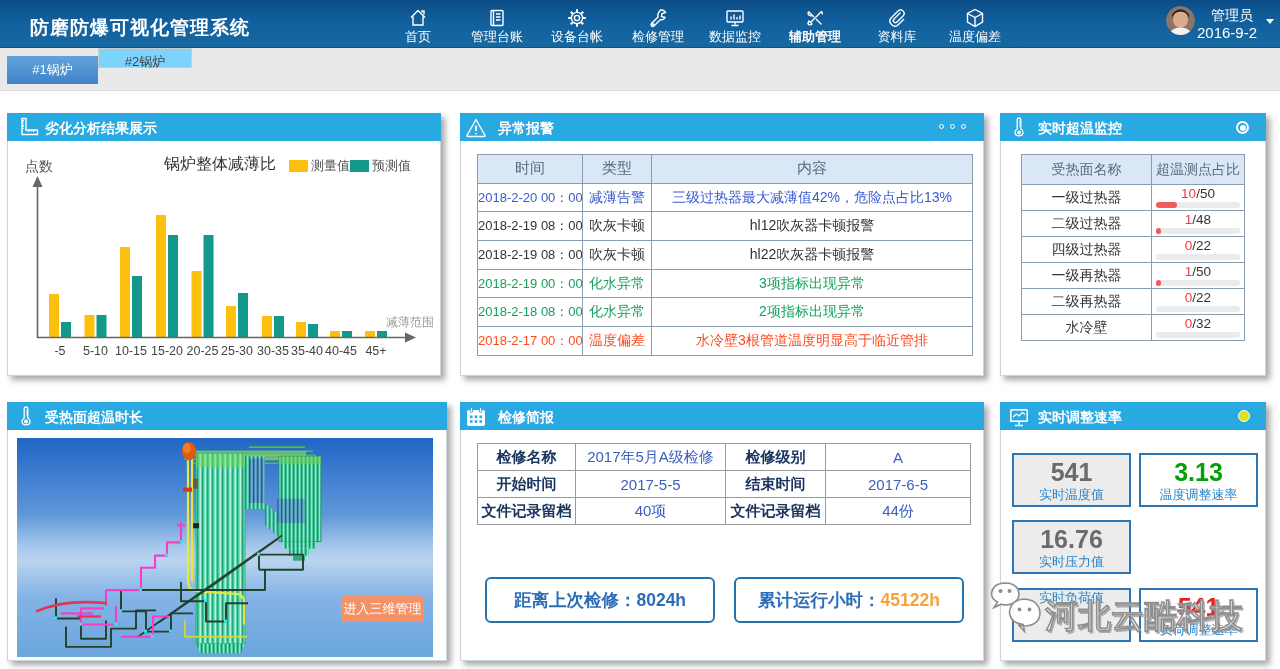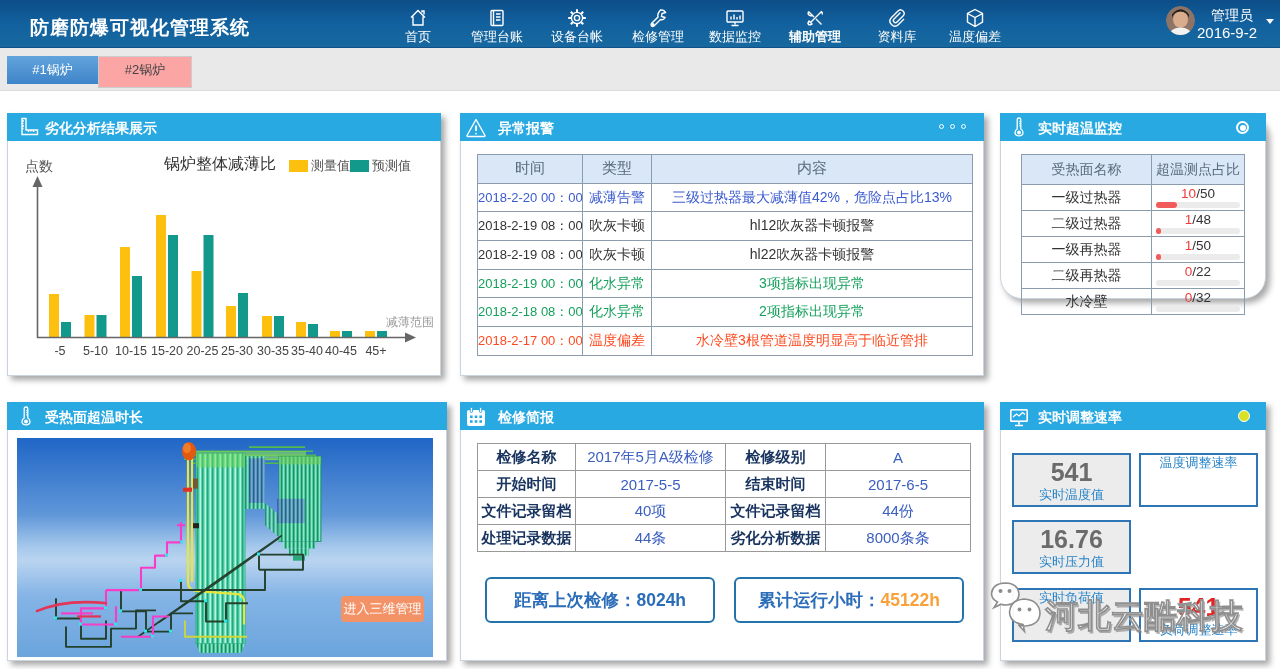--- a/index.html
+++ b/index.html
@@ -11,29 +11,29 @@
 .navitem { position:absolute; top:0; width:90px; height:48px; color:#fff; text-align:center; }
 .navitem svg { display:block; margin:7px auto 0; }
 .navitem .lb { font-size:13px; line-height:15px; }
 .avatar { position:absolute; left:1166px; top:6px; width:29px; height:29px; border-radius:50%; overflow:hidden; }
 .uname { position:absolute; left:1197px; top:7px; font-size:14px; white-space:nowrap; color:#fff;margin-left:14px; }
 .udate { position:absolute; left:1197px; top:24px; font-size:15px; white-space:nowrap; color:#fff; }
 .caret { position:absolute; right:6px; top:19px; width:0; height:0; border-left:4px solid transparent; border-right:4px solid transparent; border-top:5px solid #fff; }
 
 .tabbar { position:absolute; left:0; top:48px; width:1280px; height:43px; background:#e9e9e9; border-bottom:1px solid #dcdcdc; }
 .tab1 { position:absolute; left:7px; top:8px; width:91px; height:28px; background:linear-gradient(180deg,#61a4dc,#3f84c9); color:#fff; font-size:13px; text-align:center; line-height:28px; }
-.tab2 { position:absolute; left:98px; top:8px; width:94px; height:32px; background:#fca5a5; border:1px solid #ccc; color:#444; font-size:13px; text-align:center; line-height:26px; }
+.tab2 { position:absolute; left:98px; top:0; width:94px; height:20px; background:#7dd3fc; border:1px solid #ccc; color:#444; font-size:13px; text-align:center; line-height:26px; }
 
 .panel { position:absolute; background:#fff; border:1px solid #c9d4de; box-shadow:4px 4px 6px rgba(0,0,0,0.35); }
 .hd { position:absolute; left:-1px; top:-1px; right:-1px; height:28px; background:#29a9e2; color:#fff; }
 .hd .ttl { position:absolute; left:38px; top:7px; font-size:14px; font-weight:bold; }
 .hd svg.hico { position:absolute; left:12px; top:4px; }
 #pA { left:7px;  top:113px; width:434px; height:263px; }
 #pB { left:460px; top:113px; width:524px; height:263px; }
-#pC { left:1000px; top:113px; width:266px; height:186px;border-radius:22px; }
+#pC { left:1000px; top:113px; width:266px; height:263px; }
 #pD { left:7px;  top:402px; width:440px; height:259px; }
 #pE { left:460px; top:402px; width:524px; height:259px; }
 #pF { left:1000px; top:402px; width:266px; height:259px; }
 
 .tblB { position:absolute; left:16px; top:40px; width:495px; border-collapse:collapse; table-layout:fixed; }
 .tblB td { border:1px solid #8a9cae; height:28.7px; text-align:center; font-size:14px; padding:0; white-space:nowrap; overflow:hidden;margin-top:39px; }
 .tblB td:first-child { font-size:13px; }
 .tblB tr.h td { background:#d9e7f6; color:#5a6b7d; font-size:15px; }
 .rowblue td { color:#3a5ad0; }
 .rowdark td { color:#333; }
@@ -308,20 +308,27 @@
     <tr>
           <td>二级过热器</td>
           <td class="pct">
             <div class="frac"><b>1</b>/48</div>
             <div class="track">
               <i style="width:5px"></i>
             </div>
           </td>
         </tr>
     <tr>
+          <td>四级过热器</td>
+          <td class="pct">
+            <div class="frac"><b>0</b>/22</div>
+            <div class="track"></div>
+          </td>
+        </tr>
+    <tr>
           <td>一级再热器</td>
           <td class="pct">
             <div class="frac"><b>1</b>/50</div>
             <div class="track">
               <i style="width:5px"></i>
             </div>
           </td>
         </tr>
     <tr>
           <td>二级再热器</td>
@@ -489,26 +496,20 @@
           <td class="v">2017-5-5</td>
           <td class="k">结束时间</td>
           <td class="v">2017-6-5</td>
         </tr>
     <tr>
           <td class="k">文件记录留档</td>
           <td class="v">40项</td>
           <td class="k">文件记录留档</td>
           <td class="v">44份</td>
         </tr>
-    <tr>
-          <td class="k">处理记录数据</td>
-          <td class="v">44条</td>
-          <td class="k">劣化分析数据</td>
-          <td class="v">8000条条</td>
-        </tr>
   </tbody>
     </table>
   <div class="bigbtn" style="left:24px; top:174px; width:230px;">距离上次检修：8024h</div>
   <div class="bigbtn" style="left:273px; top:174px; width:230px;">累计运行小时：<span class="org">45122h</span></div>
 </div>
 
 <div class="panel" id="pF">
   <div class="hd">
       <svg class="hico" style="left:7px" width="24" height="22" viewBox="0 0 22 22" fill="none">
         <rect x="2" y="3" width="18" height="13" rx="1.5" fill="#fff"></rect>
@@ -517,20 +518,21 @@
         <path d="M11 16 V18.5 M7 19.5 H15" stroke="#fff" stroke-width="1.6"></path>
       </svg>
       <span class="ttl">实时调整速率</span>
       <div class="ydot"></div>
     </div>
   <div class="fbox g" style="left:11px; top:50px;">
       <div class="val">541</div>
       <div class="lbl">实时温度值</div>
     </div>
   <div class="fbox" style="left:138px; top:50px;">
+      <div class="val grn">3.13</div>
       <div class="lbl">温度调整速率</div>
     </div>
   <div class="fbox g" style="left:11px; top:117px;">
       <div class="val">16.76</div>
       <div class="lbl">实时压力值</div>
     </div>
   <div class="fbox g" style="left:11px; top:185px;">
       <div class="lbl">实时负荷值</div>
     </div>
   <div class="fbox" style="left:138px; top:185px;">

